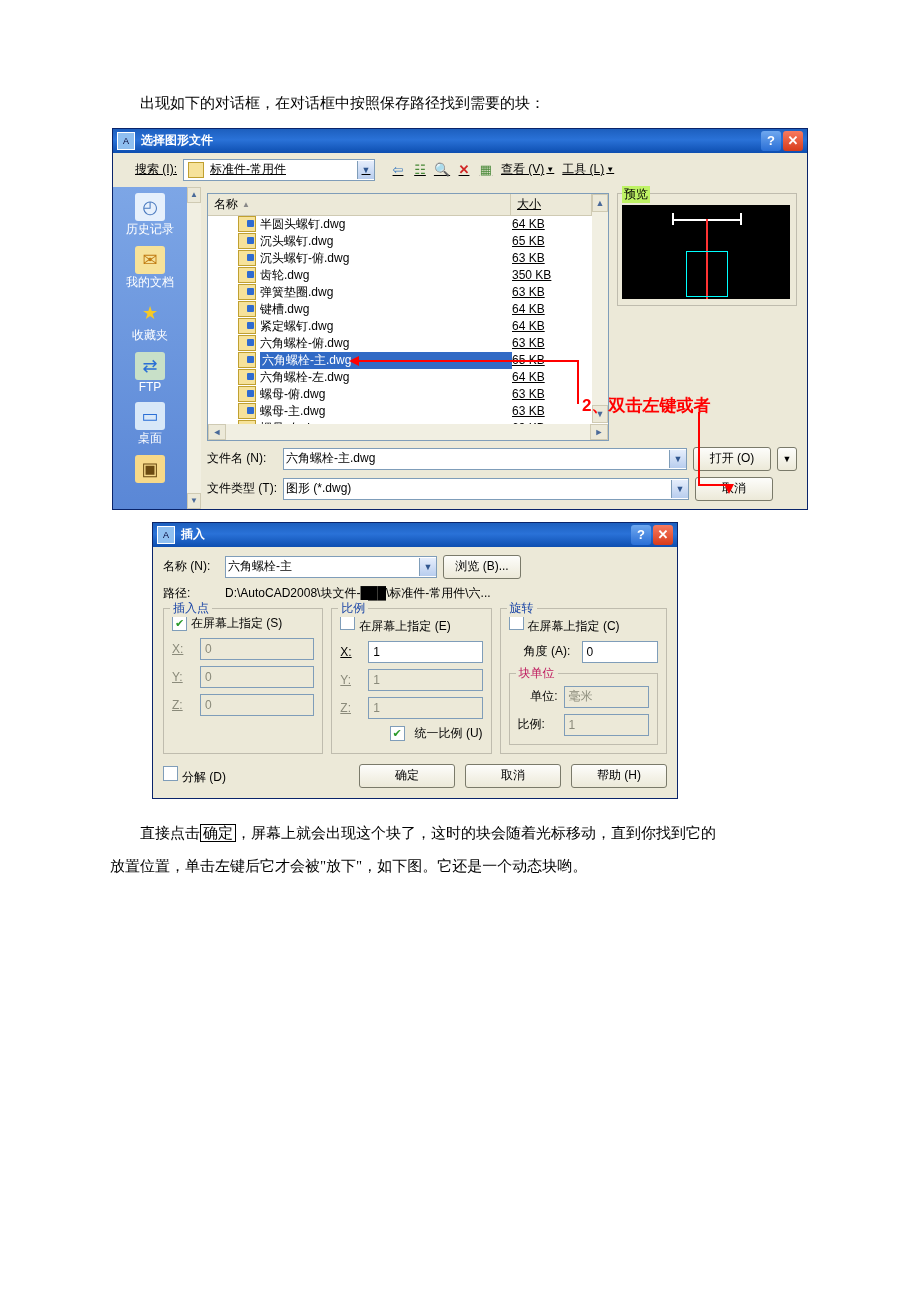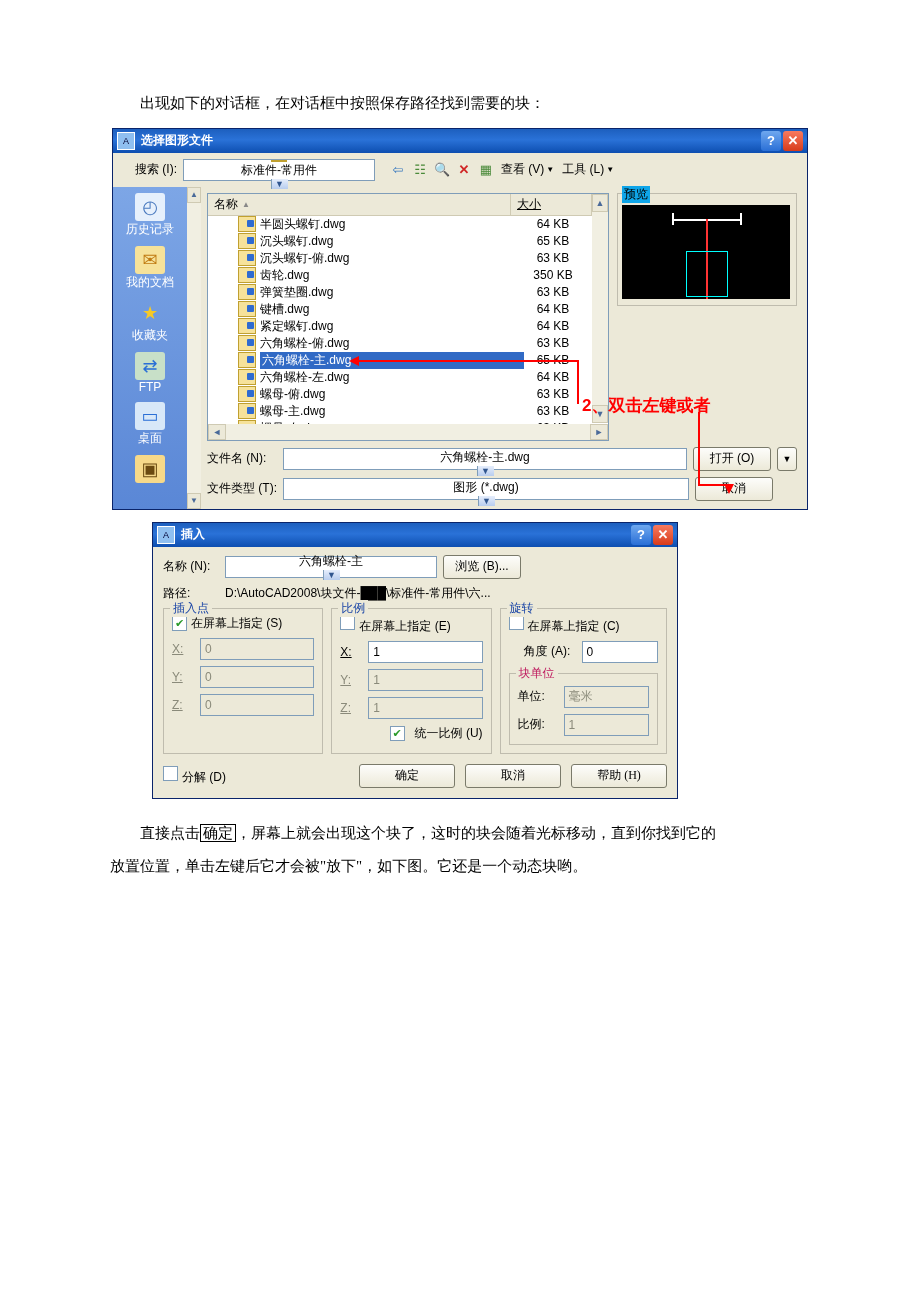--- a/index.html
+++ b/index.html
@@ -100,30 +100,30 @@
   }
   .body-right {
     flex:1;
     padding: 6px 10px 8px 6px;
   }
   .searchrow {
     display:flex;
     align-items:center;
     gap:6px;
     margin-bottom:4px;
+    text-decoration:underline;
   }
   .lbl-r { width: 58px; text-align: right; }
   .combo {
     height: 20px;
     border: 1px solid #7f9db9;
     background:#fff;
     display:flex;align-items:center;
     font-size:12px;
     position:relative;
-    flex-direction:column;
   }
   .combo .cicon {
     width:14px;height:14px;margin:0 4px;
     background:#f6e29a;border:1px solid #c0a030;
   }
   .combo .ctxt { flex:1; padding:0 2px; }
   .combo .carrow {
     width:16px;height:18px;
     background:linear-gradient(#e6eefc,#b8cdee);
     border-left:1px solid #7f9db9;
@@ -157,21 +157,21 @@
     border-right:1px solid #cfcab3;
   }
   .col-name{flex:1;display:flex;align-items:center;gap:4px;}
   .col-size{width:68px;text-decoration:underline;}
   .col-scroll{width:16px;background:#ece9d8;}
   .fl-rows{flex:1;overflow:hidden;}
   .fl-row{display:flex;align-items:center;height:17px;margin-left:24px;}
   .fl-row .ficon{width:16px;height:14px;margin:0 4px 0 6px;background:#f6e29a;border:1px solid #c0a030;position:relative;}
   .fl-row .ficon::after{content:"";position:absolute;right:1px;top:3px;width:7px;height:7px;background:#2f6bd0;border-radius:1px;}
   .fl-row .fname{flex:1;}
-  .fl-row .fsize{width:58px;text-align:center;padding-right:10px;}
+  .fl-row .fsize{width:58px;text-align:left;padding-right:22px;text-decoration:underline;}
   .fl-row .fscroll{width:16px;}
   .fl-row.sel .fname{background:#316ac5;color:#fff;padding:0 2px;}
   .fl-bot{
     height:16px;background:#f1efe2;display:flex;
   }
   .fl-bot .lbtn,.fl-bot .rbtn{
     width:16px;background:#ece9d8;border:1px solid #cfcab3;
     display:flex;align-items:center;justify-content:center;font-size:9px;color:#4a6a99;
   }
   .fl-bot .htrack{flex:1;background:#f1efe2;}
@@ -185,21 +185,21 @@
   .vscroll .vbtn{height:16px;background:#ece9d8;border:1px solid #cfcab3;display:flex;align-items:center;justify-content:center;font-size:9px;color:#4a6a99;}
   .vscroll .vtrack{flex:1;}
 
   .preview-pane{
     width:180px;
   }
   .preview-group{
     border:1px solid #bfbcae;
     padding:2px 4px 6px 4px;
   }
-  .preview-legend{font-size:12px;padding:0 2px;position:relative;top:-10px;background:#0ea5e9;display:inline-block;}
+  .preview-legend{font-size:12px;padding:0 2px;position:relative;top:-10px;background:#bef264;display:inline-block;}
   .preview-img{
     width:168px;height:94px;background:#000;
     position:relative;margin-top:-8px;
   }
   .pv-top{position:absolute;left:50px;top:14px;width:70px;height:2px;background:#fff;}
   .pv-tick1{position:absolute;left:50px;top:8px;width:2px;height:12px;background:#fff;}
   .pv-tick2{position:absolute;left:118px;top:8px;width:2px;height:12px;background:#fff;}
   .pv-vert{position:absolute;left:84px;top:14px;width:2px;height:80px;background:#f33;}
   .pv-box{position:absolute;left:64px;top:46px;width:40px;height:44px;border:1px solid #0ff;}
 
@@ -593,37 +593,37 @@
         <div class="fs" style="flex:1.05;">
           <div class="legend">旋转</div>
           <div><span class="chk"></span><span>在屏幕上指定 (C)</span></div>
           <div class="frow">
               <div style="width:52px;margin-left:15px;">角度 (A):</div>
               <div class="txt">0</div>
             </div>
           <div class="fs2">
             <div class="legend" style="color:#be185d;">块单位</div>
             <div class="frow">
-                <div style="width:40px;">单位:</div>
+                <div style="width:40px;text-align:right;">单位:</div>
                 <div class="txt dis">毫米</div>
               </div>
             <div class="frow">
                 <div style="width:40px;">比例:</div>
                 <div class="txt dis">1</div>
               </div>
           </div>
         </div>
       </div>
 
       <div class="botrow">
         <div><span class="chk"></span><span>分解 (D)</span></div>
         <div class="spacer"></div>
         <div class="btn" style="min-width:78px;">确定</div>
         <div class="btn" style="min-width:78px;">取消</div>
-        <div class="btn" style="min-width:78px;font-family:Liberation Serif, serif;">帮助 (H)</div>
+        <div class="btn" style="min-width:78px;">帮助 (H)</div>
       </div>
     </div>
   </div>
 
   <p class="para2 indent">
     <span>直接点击</span><span class="boxword">确定</span><span>，屏幕上就会出现这个块了，这时的块会随着光标移动，直到你找到它的</span><br>
     <span style="display:inline-block;text-indent:0;">放置位置，单击左键后它才会被"放下"，如下图。它还是一个动态块哟。</span>
   </p>
 
 </div>

